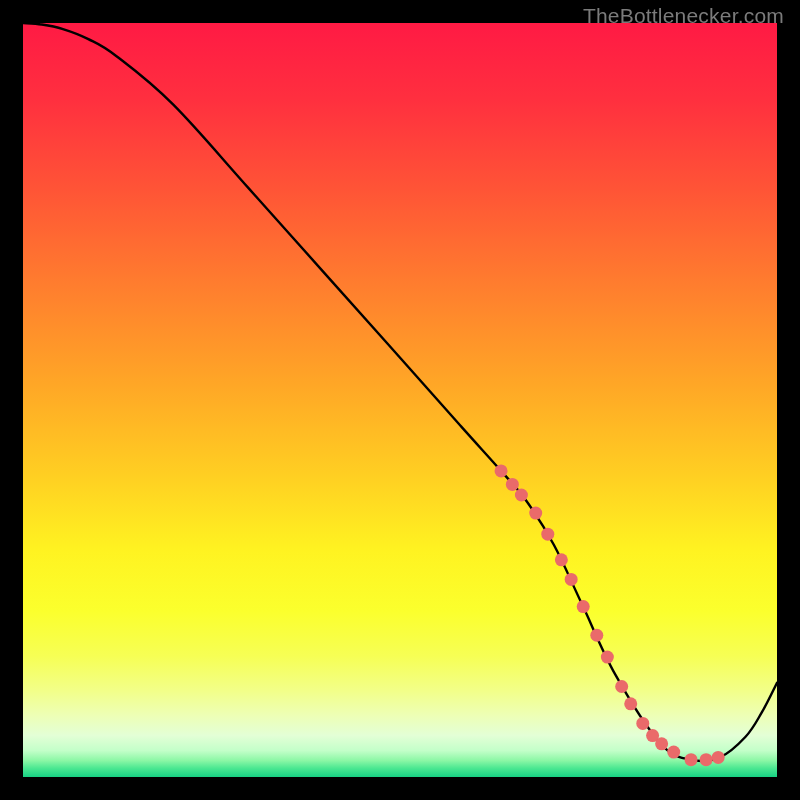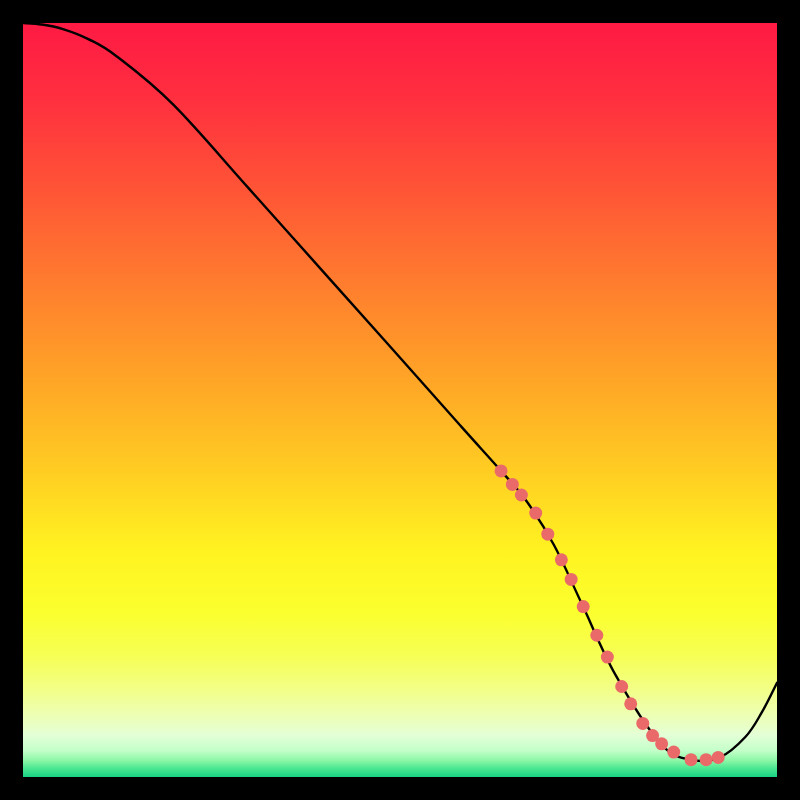--- a/index.html
+++ b/index.html
@@ -100,13 +100,14 @@
           <circle cx="638.64" cy="720.82" r="6.5" fill="#ea6a6a"></circle>
           <circle cx="650.70" cy="729.12" r="6.5" fill="#ea6a6a"></circle>
           <circle cx="668.04" cy="736.66" r="6.5" fill="#ea6a6a"></circle>
           <circle cx="683.12" cy="736.66" r="6.5" fill="#ea6a6a"></circle>
           <circle cx="695.19" cy="734.40" r="6.5" fill="#ea6a6a"></circle>
         </g>
     </svg>
 
   </div>
 
+  <div class="watermark">TheBottlenecker.com</div>
 </div>
 
 </body></html>

